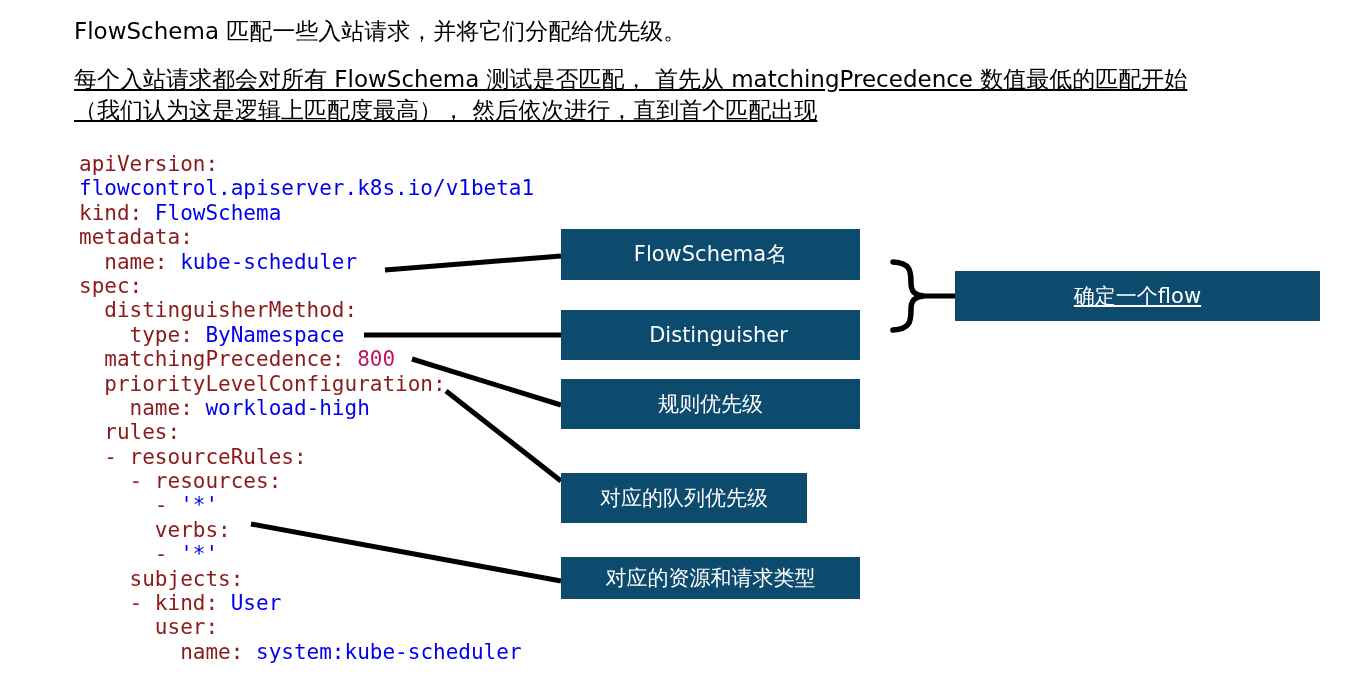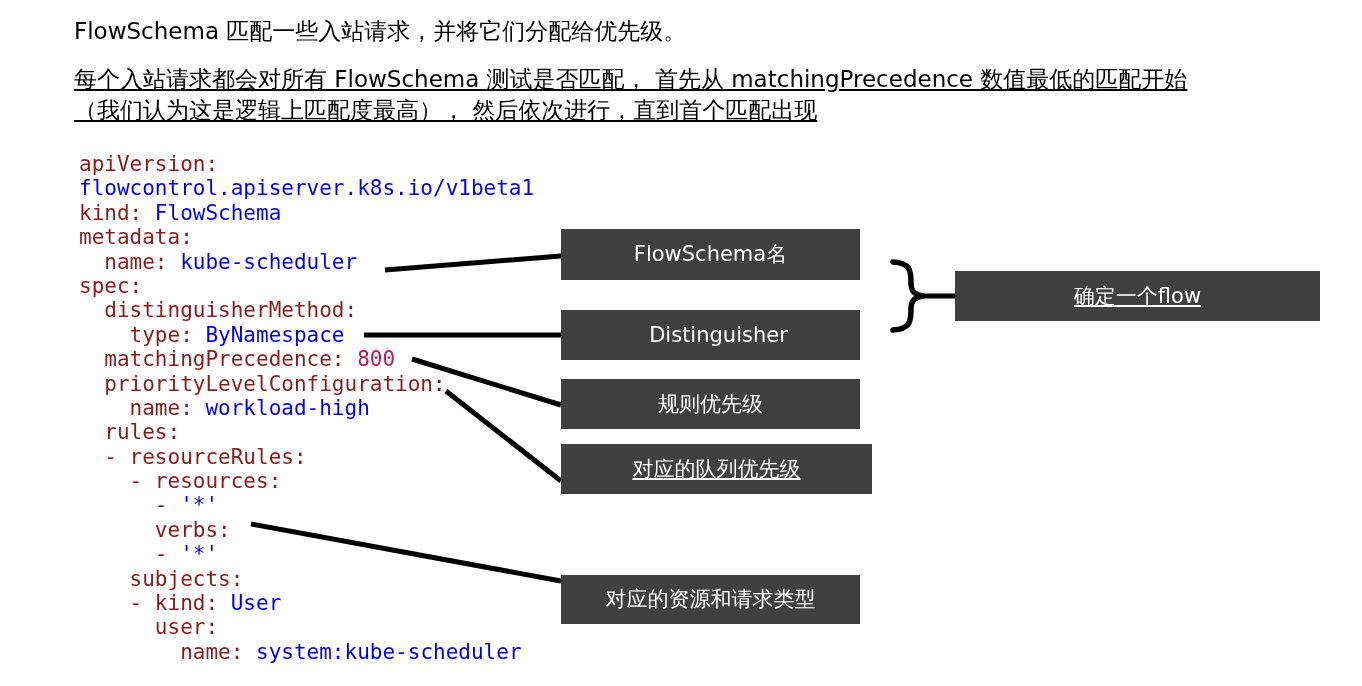--- a/index.html
+++ b/index.html
@@ -55,36 +55,36 @@
     letter-spacing: 0px;
   }
   .yaml-line { height: 24.4px; }
   .k  { color: #8b1a1a; }   
   .v  { color: #0000ee; }   
   .n  { color: #be185d; }   
 
   
   .callout {
     position: absolute;
-    background: #404040;
+    background: #0c4a6e;
     color: #ffffff;
     display: flex;
     align-items: center;
     justify-content: center;
     font-family: "DejaVu Sans", "Liberation Sans", sans-serif;
     font-size: 21px;
     line-height: 1;
     text-align: center;
     box-sizing: border-box;
   }
   #callout-flowschema-name { left: 513px; top: 229px; width: 299px; height: 51px; }
   #callout-distinguisher   { left: 513px; top: 310px; width: 299px; height: 50px; padding-left: 16px; }
   #callout-rule-priority   { left: 513px; top: 379px; width: 299px; height: 50px; }
-  #callout-queue-priority  { left: 513px; top: 444px; width: 311px; height: 50px; text-decoration: underline; }
-  #callout-resource-type   { left: 513px; top: 575px; width: 299px; height: 49px; }
+  #callout-queue-priority  { left: 513px; top: 473px; width: 246px; height: 50px; }
+  #callout-resource-type   { left: 513px; top: 557px; width: 299px; height: 42px; }
   #callout-define-flow     { left: 907px; top: 271px; width: 365px; height: 50px; text-decoration: underline; }
 
   
   #connectors {
     position: absolute;
     left: 0;
     top: 0;
     width: 1362px;
     height: 686px;
     pointer-events: none;

